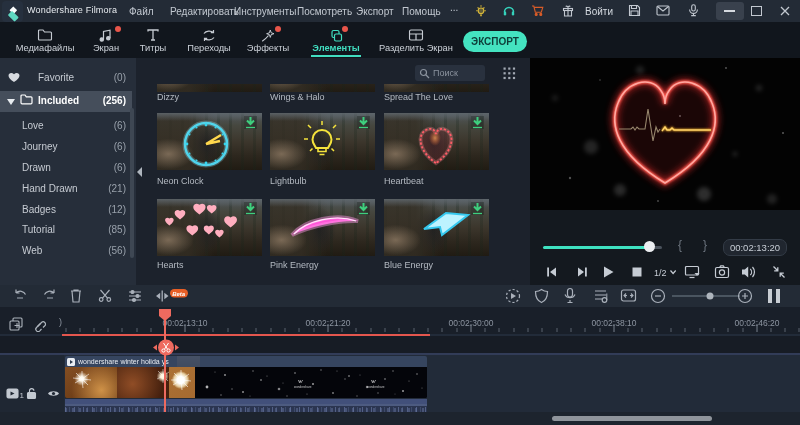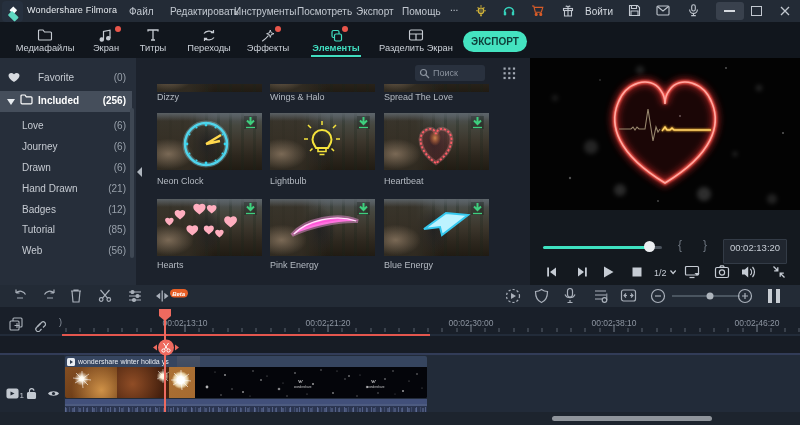--- a/index.html
+++ b/index.html
@@ -43,21 +43,21 @@
  linear-gradient(180deg,#51585d 0%,#46473f 22%,#3c362c 50%,#2d271e 75%,#201b13 100%);}
 .tlabel{position:absolute;font-size:9px;color:#b4bac2;}
 .dl{position:absolute;right:5px;top:3px;width:13px;height:13px;background:rgba(20,28,24,.35);}
 
 #preview{left:530px;top:58px;width:270px;height:227px;background:#14191f;}
 #video{left:0;top:0;width:270px;height:152px;background:#040404;overflow:hidden;}
 #pslider-track{left:13px;top:188px;width:107px;height:3px;background:#3fe2c1;border-radius:2px;}
 #pslider-rest{left:119px;top:188px;width:13px;height:3px;background:#4a525c;border-radius:2px;}
 #pknob{left:114px;top:183px;width:11px;height:11px;background:#eceef1;border-radius:50%;}
 .brace{position:absolute;top:180px;font-size:12px;color:#6d757f;}
-#tcode{left:193px;top:181px;width:64px;height:25px;background:#20262f;border:1px solid #333b46;border-radius:1px;color:#c7cdd5;font-size:9.5px;text-align:center;line-height:16px;}
+#tcode{left:193px;top:181px;width:64px;height:17px;background:#20262f;border:1px solid #333b46;border-radius:7px;color:#c7cdd5;font-size:9.5px;text-align:center;line-height:16px;}
 
 #tltoolbar{left:0;top:285px;width:800px;height:22px;background:#232b36;}
 
 #ruler{left:0;top:307px;width:800px;height:27px;background:#191f29;}
 #redline{left:62px;top:334px;width:368px;height:1.5px;background:#e4564e;z-index:20;}
 .rlabel{position:absolute;top:318px;font-size:8.5px;color:#8d95a1;transform:translateX(-50%);}
 
 #tracks{left:0;top:334px;width:800px;height:78px;background:#222b39;}
 #darkband{left:0;top:336px;width:800px;height:17px;background:#171c25;}
 #lightline{left:0;top:353px;width:800px;height:2px;background:#323c58;}

